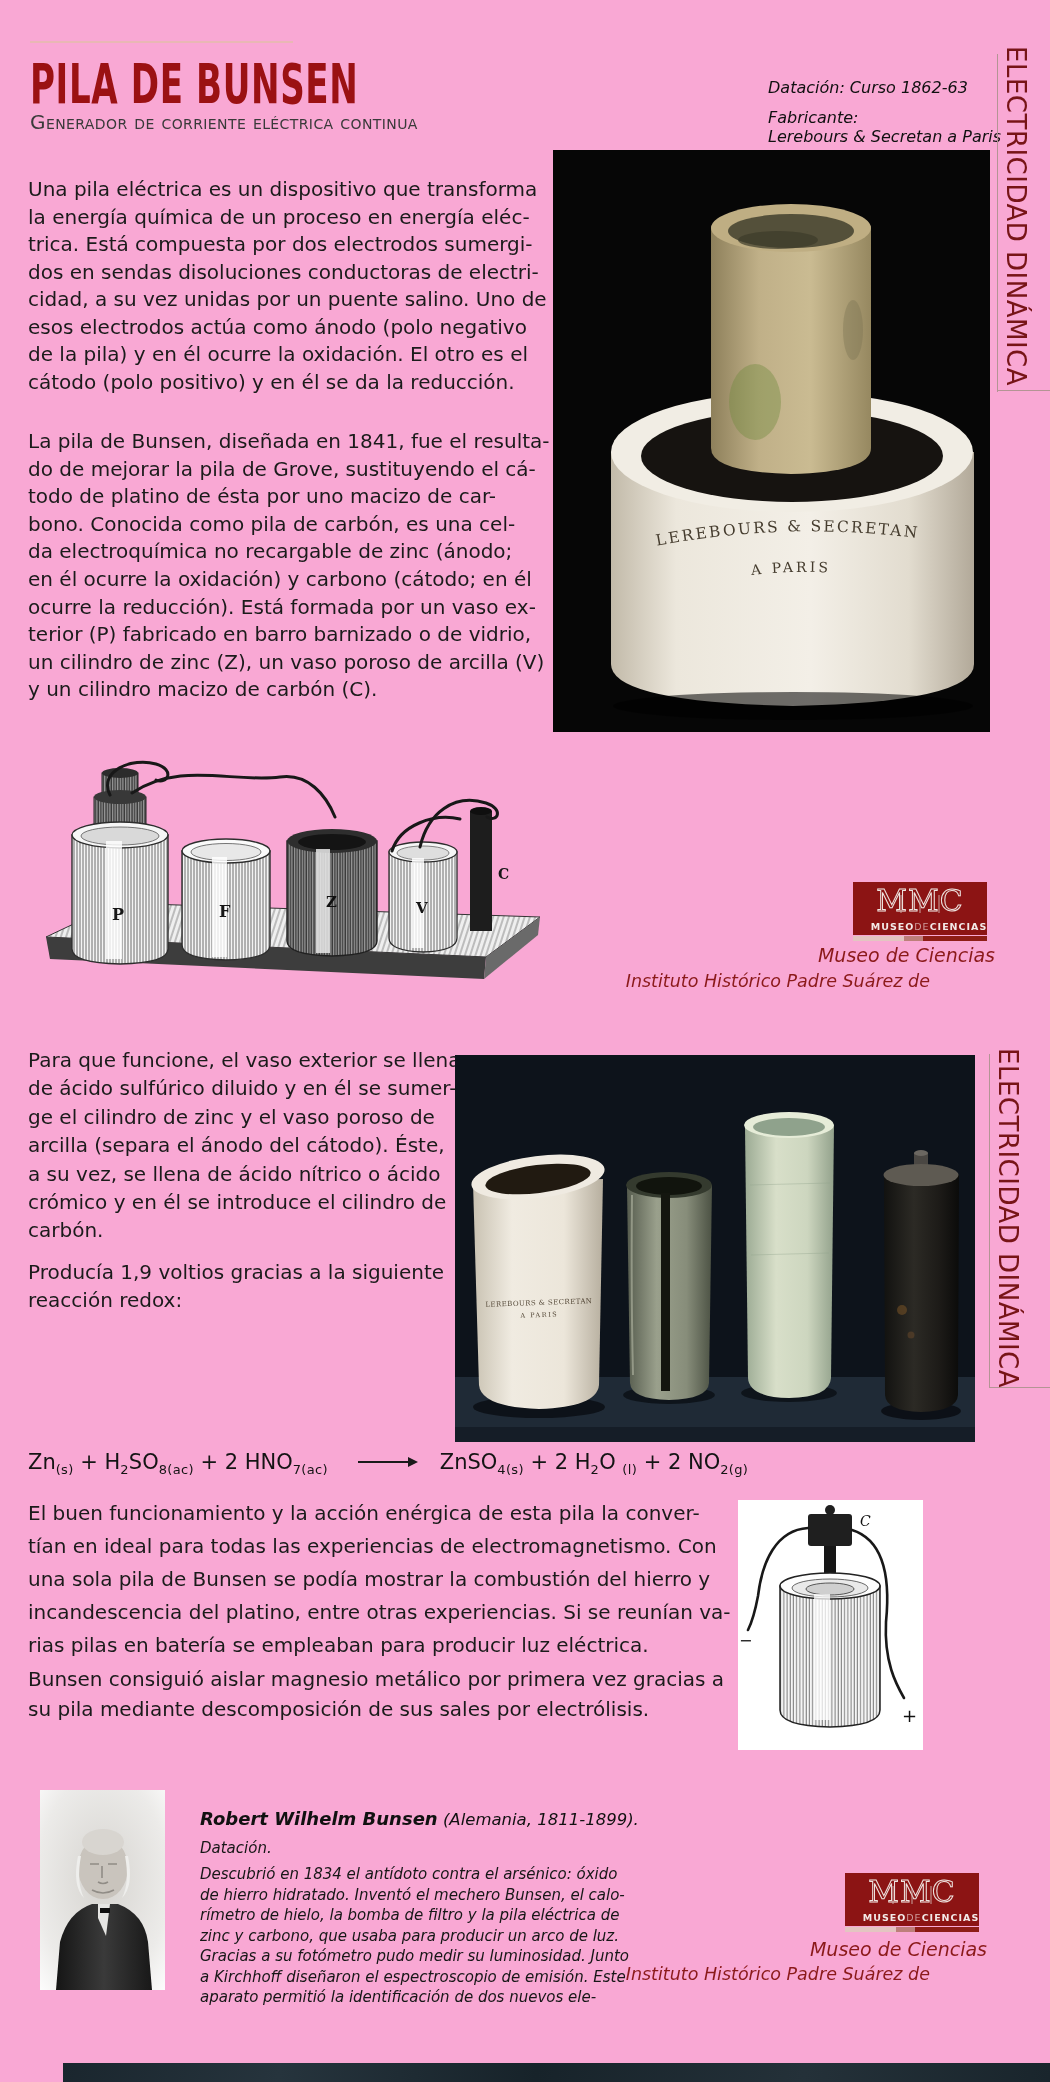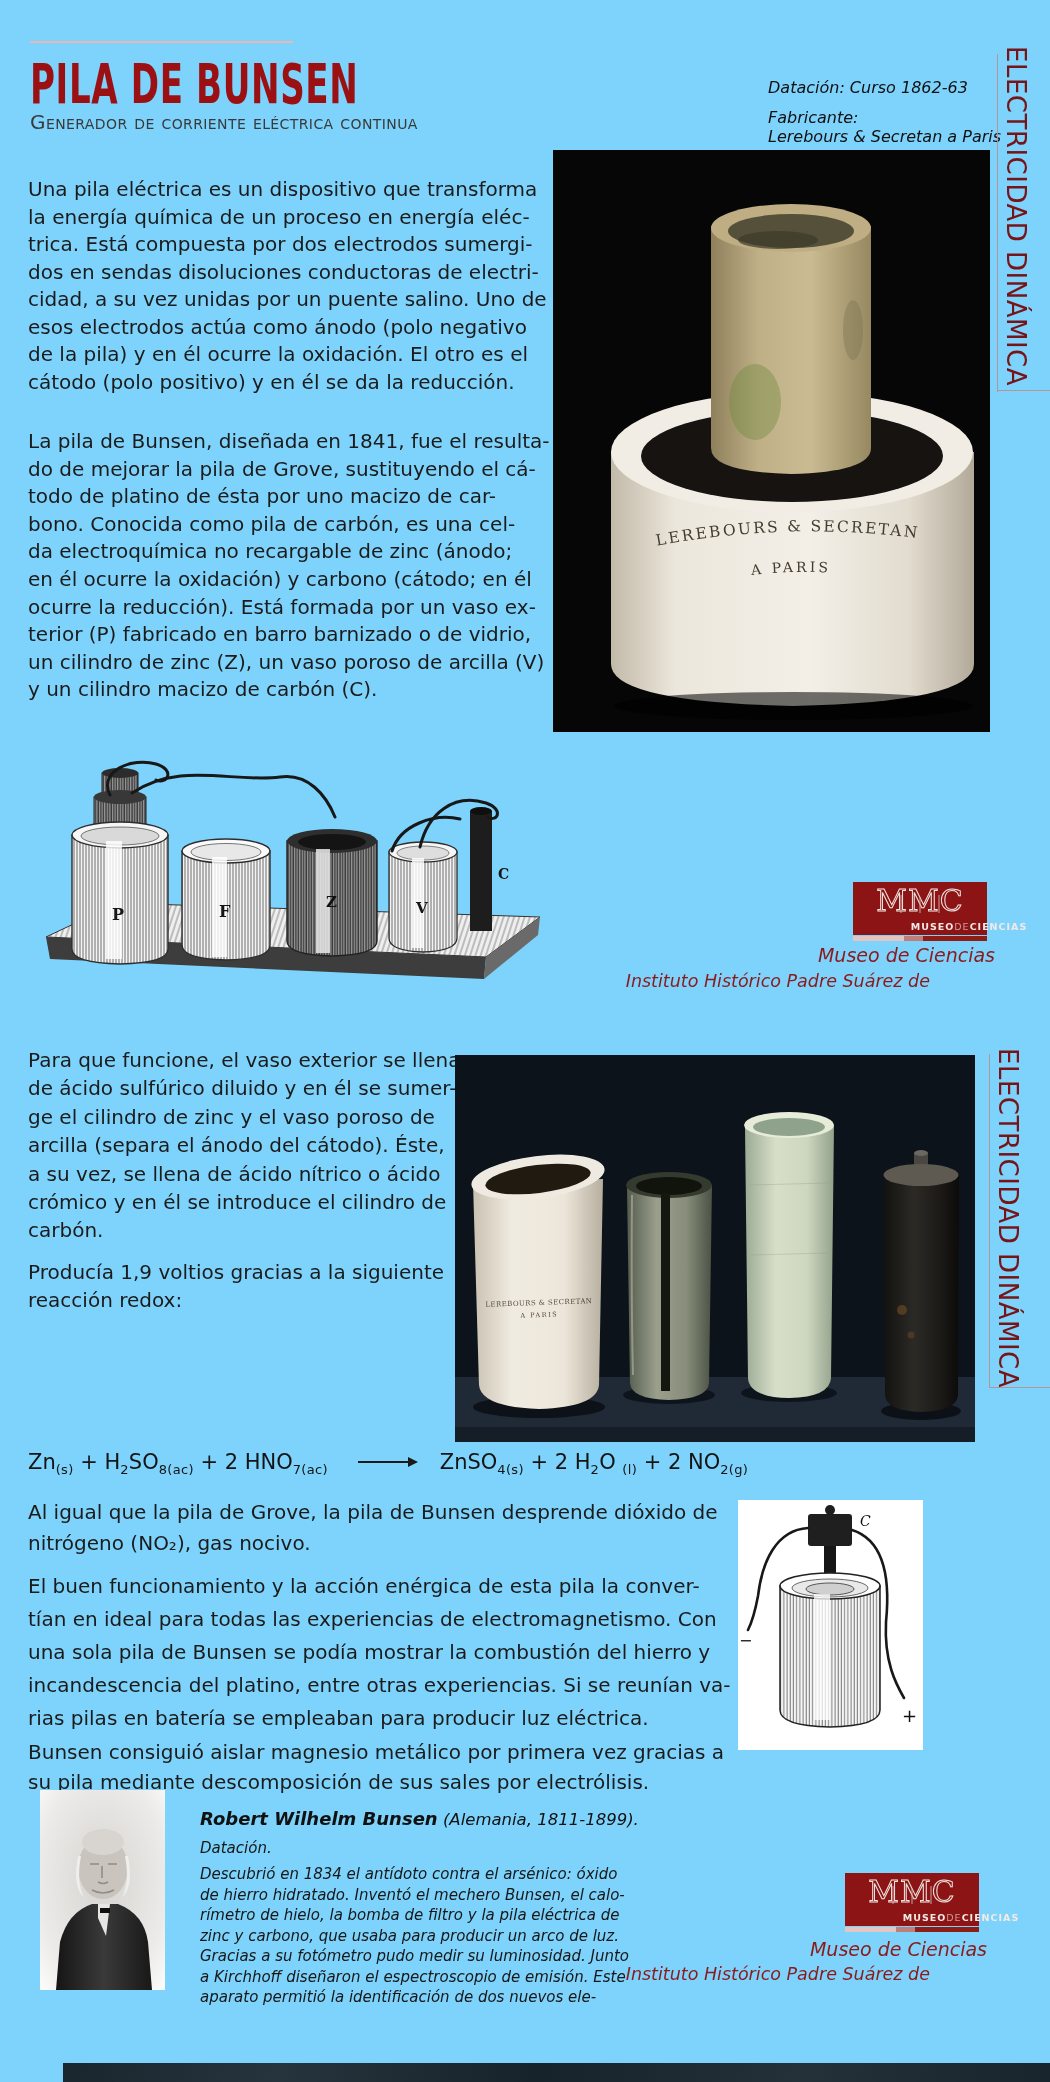--- a/index.html
+++ b/index.html
@@ -1,16 +1,16 @@
 <!DOCTYPE html>
 <html><head>
 <meta charset="utf-8">
 <style>
   html,body{margin:0;padding:0;background:#ffffff;}
-  .page{position:relative;width:1050px;height:2082px;background:#7dd3fc;overflow:hidden;
+  .page{position:relative;width:1050px;height:2082px;background:#f9a8d4;overflow:hidden;
         font-family:"DejaVu Sans","Liberation Sans",sans-serif;color:#1b1b1b;}
   .abs{position:absolute;}
 
   
   .rule-pink{left:30px;top:41px;width:263px;height:2px;background:#e9b7b5;}
   .title{left:30px;top:52px;font-size:55px;font-weight:bold;color:#9b1113;
          letter-spacing:1px;transform:scaleX(.62);transform-origin:left top;white-space:nowrap;}
   .subtitle{left:30px;top:110px;font-size:20px;color:#3a3a3a;font-variant:small-caps;
             letter-spacing:.4px;white-space:nowrap;}
   .meta{left:768px;top:78px;font-style:italic;font-size:16px;line-height:19px;color:#101010;}
@@ -42,21 +42,21 @@
   .rxn-arrow{display:inline-block;position:relative;width:58px;height:2px;background:#1a1a1a;
              vertical-align:6px;margin:0 24px 0 30px;}
   .rxn-arrow::after{content:"";position:absolute;right:-2px;top:-4px;width:0;height:0;
              border-left:10px solid #1a1a1a;border-top:5px solid transparent;border-bottom:5px solid transparent;}
 
   
   .mmc-logo{width:134px;}
   .mmc-box{width:134px;height:53px;background:#8c1414;position:relative;}
   .mmc-glyphs{position:absolute;left:0;top:1px;width:134px;height:34px;}
   .mmc-caption{position:absolute;left:0;bottom:3px;width:152px;text-align:center;
-               font-size:9.5px;letter-spacing:1px;color:#f3e9e7;white-space:nowrap;margin-left:40px;}
+               font-size:9.5px;letter-spacing:1px;color:#f3e9e7;white-space:nowrap;}
   .mmc-caption .b{font-weight:bold;color:#f3e9e7;}
   .mmc-caption .d{color:#cf9b9b;}
   .mmc-strip{width:134px;height:5px;display:flex;margin-top:1px;}
   .mmc-strip i{display:block;height:5px;}
   .mmc-strip .s1{width:38%;background:#e3c5c1;}
   .mmc-strip .s2{width:14%;background:#bd7f7a;}
   .mmc-strip .s3{width:48%;background:#8e1d16;}
   .museum-name{font-style:italic;font-size:19px;color:#8b1a1a;white-space:nowrap;text-align:right;}
   .museum-inst{font-style:italic;font-size:17.5px;color:#8b1a1a;white-space:nowrap;text-align:right;}
 
@@ -306,22 +306,20 @@
     <ellipse cx="466" cy="98" rx="7" ry="3" fill="#6b6761"></ellipse>
     <path d="M429,120 L430,340 Q431,356 466,357 Q502,356 503,340 L504,120 Z" fill="url(#p2carbon)"></path>
     <ellipse cx="466" cy="120" rx="37.5" ry="11" fill="#5e5a52"></ellipse>
     <circle cx="447" cy="255" r="5" fill="#7a5426" opacity=".55"></circle>
     <circle cx="456" cy="280" r="3.5" fill="#6b4a2a" opacity=".5"></circle>
   </svg>
 
   <div class="abs equation"><span>Zn</span><sub>(s)</sub> <span>+ H</span><sub>2</sub><span>SO</span><sub>8(ac)</sub><span> + 2 HNO</span><sub>7(ac)</sub><span class="rxn-arrow"></span><span>ZnSO</span><sub>4(s)</sub> <span>+ 2 H</span><sub>2</sub><span>O</span> <sub>(l)</sub><span> + 2 NO</span><sub>2(g)</sub></div>
 
   <div class="abs low-block">
-    <p class="para p6">Al igual que la pila de Grove, la pila de Bunsen desprende dióxido de
-nitrógeno (NO₂), gas nocivo.</p>
     <p class="para p7">El buen funcionamiento y la acción enérgica de esta pila la conver-
 tían en ideal para todas las experiencias de electromagnetismo. Con
 una sola pila de Bunsen se podía mostrar la combustión del hierro y
 incandescencia del platino, entre otras experiencias. Si se reunían va-
 rias pilas en batería se empleaban para producir luz eléctrica.</p>
     <p class="para p8">Bunsen consiguió aislar magnesio metálico por primera vez gracias a
 su pila mediante descomposición de sus sales por electrólisis.</p>
   </div>
 
   <svg class="abs" style="left:738px;top:1500px;" width="185" height="250" viewBox="0 0 185 250">

